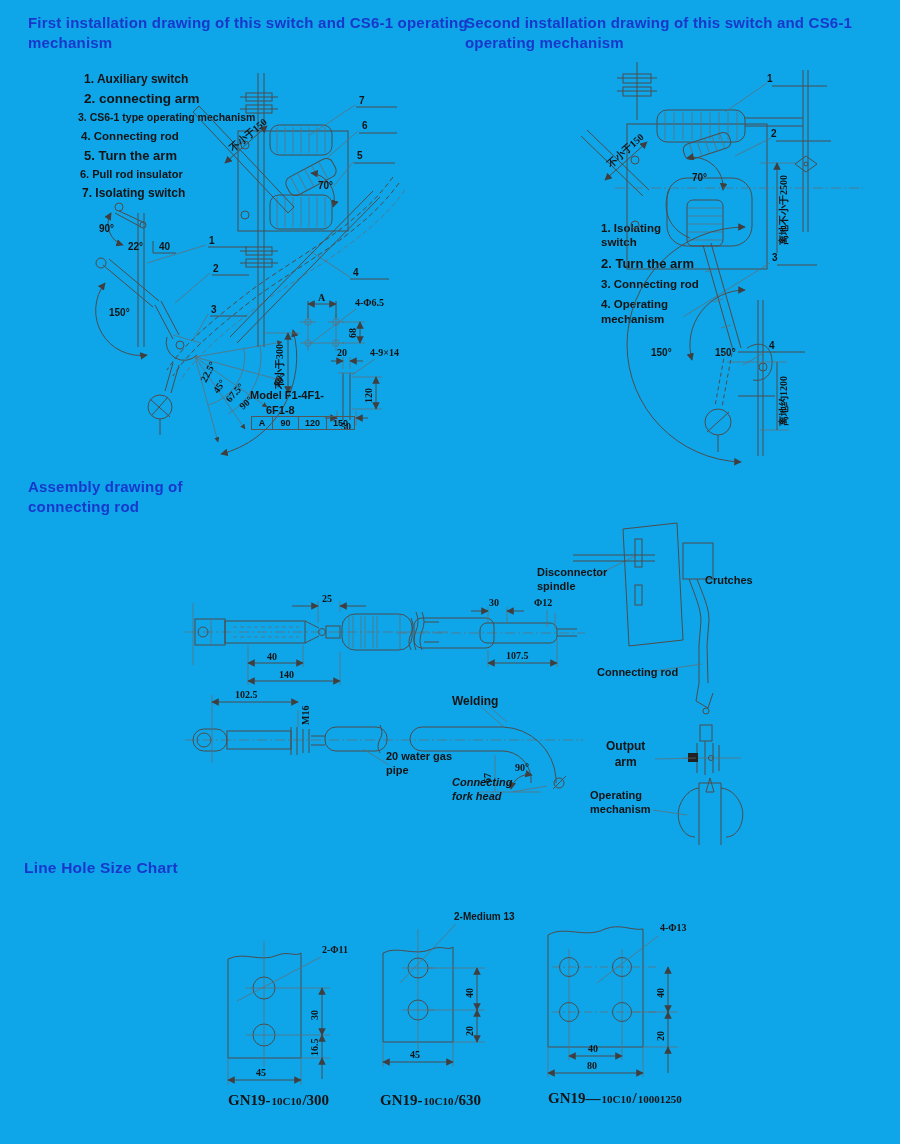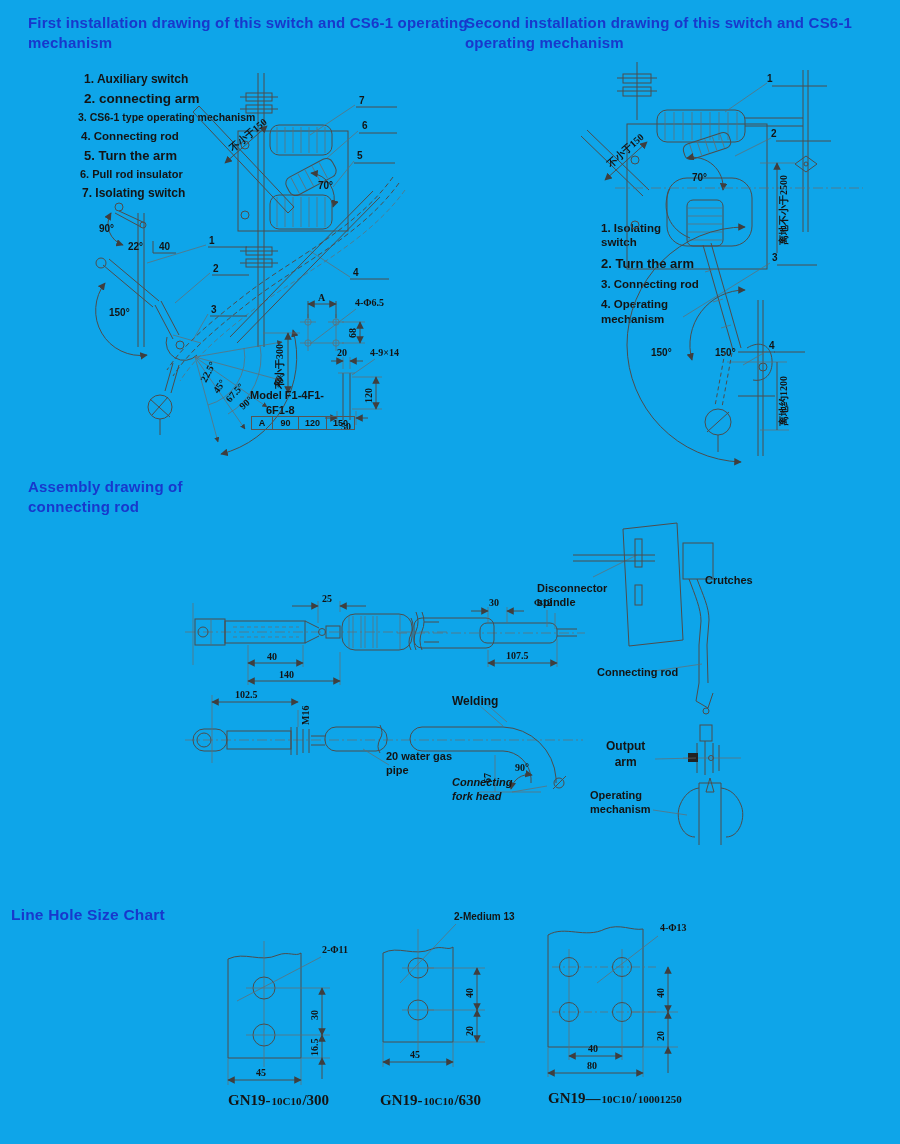--- a/index.html
+++ b/index.html
@@ -488,21 +488,21 @@
 
     <line class="thin" x1="310" y1="240" x2="310" y2="277"></line>
     <line class="thin" x1="294" y1="277" x2="356" y2="277"></line>
     <text class="dim" transform="translate(306,268) rotate(-90)" font-size="12">67</text>
     <path class="ln" d="M326,274 A18,18 0 0 1 347,260" marker-start="url(#ar)" marker-end="url(#ar)"></path>
     <text class="dim" x="330" y="256" font-size="11">90°</text>
 
     <line class="thin" x1="327" y1="277" x2="362" y2="271"></line>
   </svg>
 
-  <div class="lbl" style="left:537px; top:565px;margin-top:16px;">
+  <div class="lbl" style="left:537px; top:565px;">
     <div>Disconnector</div>
     <div>spindle</div>
   </div>
   <div class="lbl" style="left:705px; top:573px;">Crutches</div>
   <div class="lbl" style="left:597px; top:665px;">Connecting rod</div>
   <div class="lbl" style="left:452px; top:694px; font-size:12px;">Welding</div>
   <div class="lbl" style="left:386px; top:749px;">
     <div>20 water gas</div>
     <div>pipe</div>
   </div>
@@ -512,21 +512,21 @@
   </div>
   <div class="lbl" style="left:606px; top:739px; font-size:12px; text-align:center;">
     <div>Output</div>
     <div>arm</div>
   </div>
   <div class="lbl" style="left:590px; top:788px;">
     <div>Operating</div>
     <div>mechanism</div>
   </div>
 
-  <div class="hd" style="left:11px; top:858px; font-size:15.5px;margin-top:47px;">Line Hole Size Chart</div>
+  <div class="hd" style="left:24px; top:858px; font-size:15.5px;">Line Hole Size Chart</div>
 
   <svg class="draw" style="left:200px; top:895px;" width="520" height="235" viewBox="0 0 520 235">
 
     <path class="ln" d="M28,64 C45,56 60,68 78,60 C88,56 96,62 101,58"></path>
     <line class="ln" x1="28" y1="64" x2="28" y2="163"></line>
       <line class="ln" x1="101" y1="58" x2="101" y2="163"></line>
       <line class="ln" x1="28" y1="163" x2="101" y2="163"></line>
     <line class="thin" x1="64" y1="46" x2="64" y2="172"></line>
     <circle class="ln" cx="64" cy="93" r="11"></circle>
       <circle class="ln" cx="64" cy="140" r="11"></circle>

